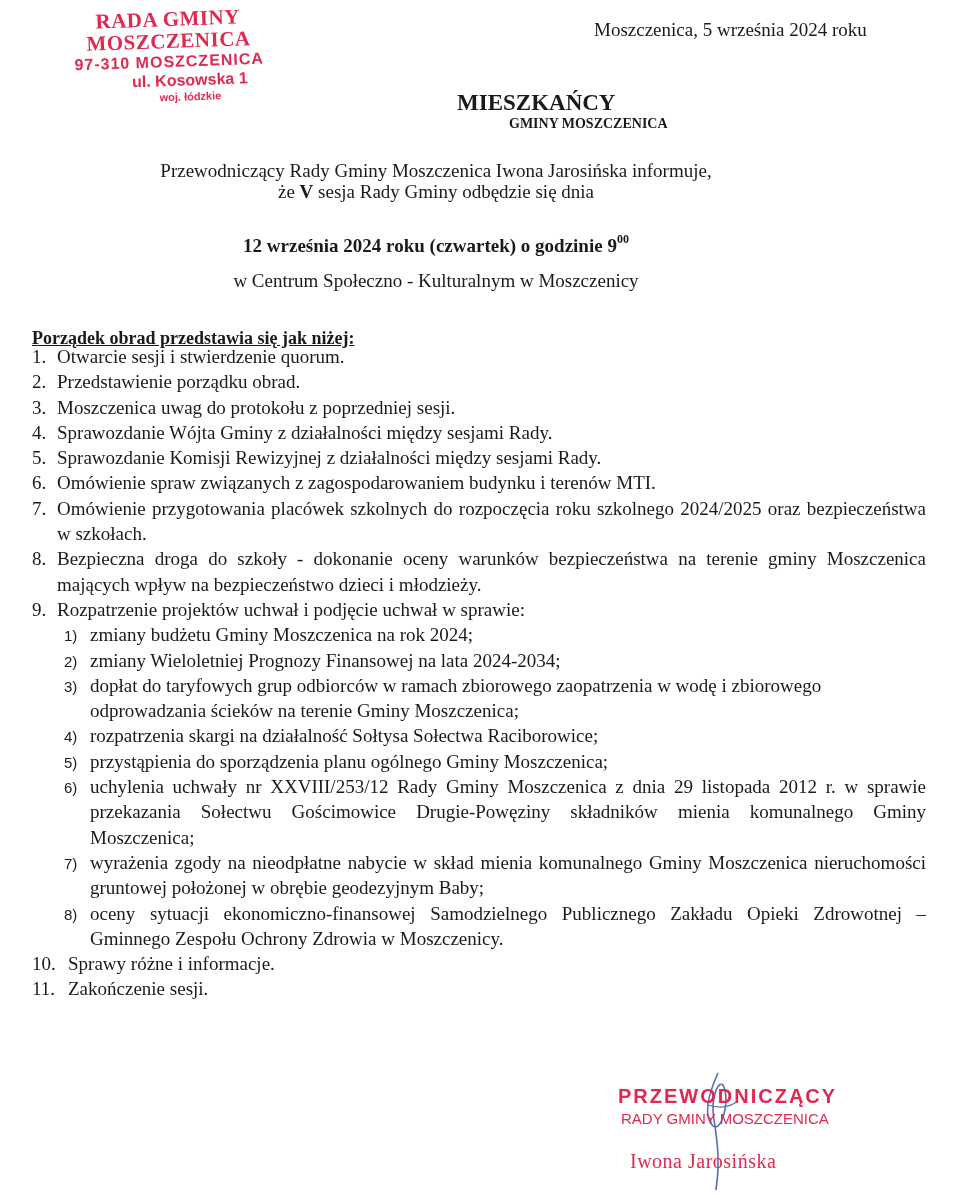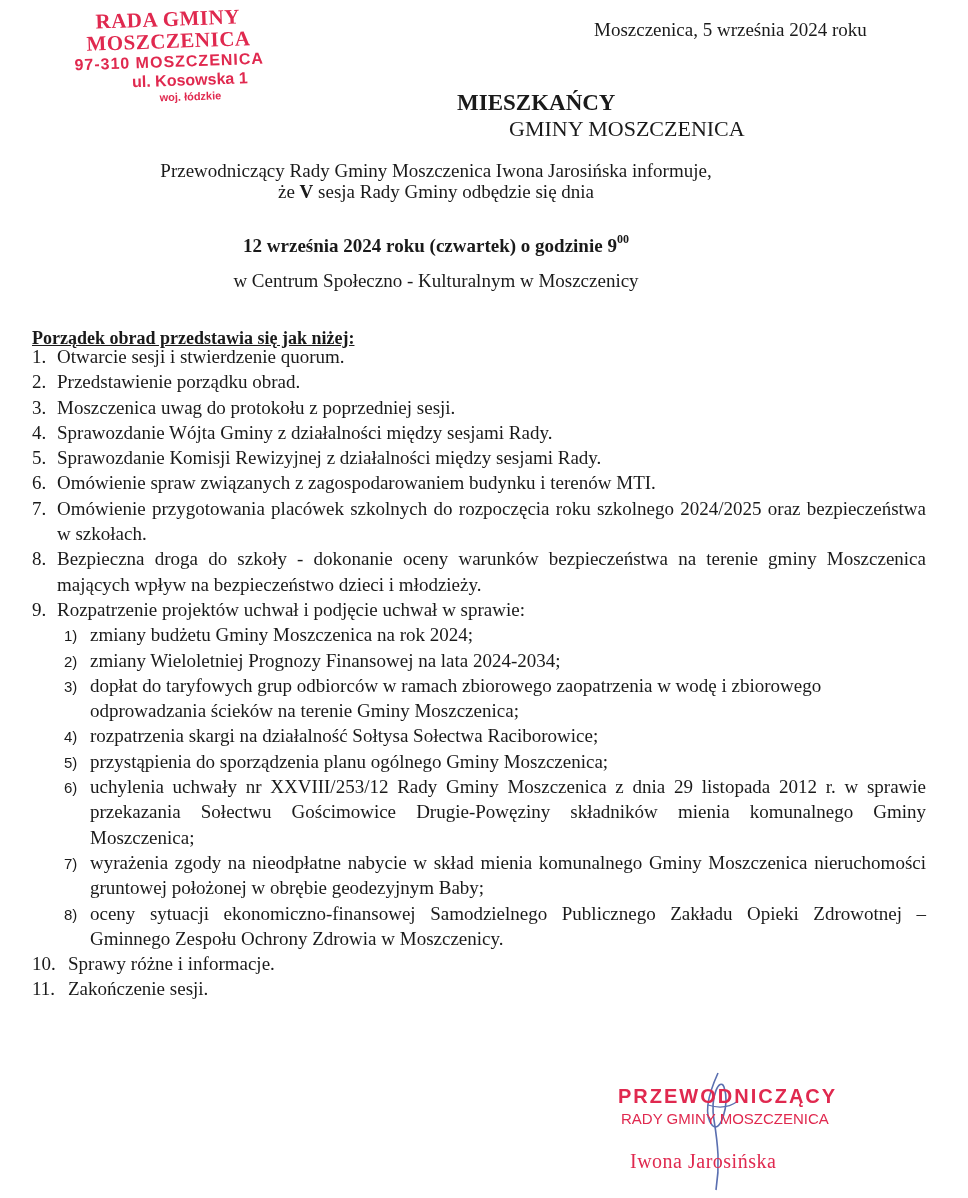--- a/index.html
+++ b/index.html
@@ -6,21 +6,21 @@
   body { width:968px; height:1198px; position:relative; overflow:hidden;
          font-family:"Liberation Serif", "DejaVu Serif", serif; color:#1a1a1a; }
   .abs { position:absolute; }
   .stamp { left:34px; top:8px; width:270px; color:#e0294f; text-align:center; transform:rotate(-2deg); }
   .stamp .l1 { font-family:"Liberation Serif", serif; font-weight:bold; font-size:21px; letter-spacing:0.5px; line-height:22px; }
   .stamp .l2 { font-family:"Liberation Sans", sans-serif; font-weight:bold; font-size:16px; letter-spacing:1px; line-height:19px; }
   .stamp .l3 { font-family:"Liberation Sans", sans-serif; font-weight:bold; font-size:16px; line-height:19px; padding-left:40px; }
   .stamp .l4 { font-family:"Liberation Sans", sans-serif; font-weight:bold; font-size:11px; line-height:14px; padding-left:40px; }
   .place-date { left:594px; top:19px; font-size:19px; }
   .title1 { left:449px; top:90px; font-size:23px; font-weight:bold;margin-left:8px; }
-  .title2 { left:509px; top:116px; font-size:22px; font-weight:normal; }
+  .title2 { left:509px; top:116px; font-size:14px; font-weight:bold; }
   .center-line { left:0; width:872px; text-align:center; font-size:19px; }
   .announce1 { top:160px; }
   .announce2 { top:181px; }
   .announce3 { top:235px; font-weight:bold; }
   .announce4 { top:270px;font-family:Liberation Serif, serif; }
   sup { font-size:12px; vertical-align:9px; line-height:0; }
   .agenda-head { left:32px; top:328px; font-size:18px; font-weight:bold; text-decoration:underline; }
   .agenda { left:32px; top:344px; width:894px; font-size:19px; line-height:25.3px; }
   .item { position:relative; padding-left:25px; text-align:justify; }
   .item .num { position:absolute; left:0; top:0; }

